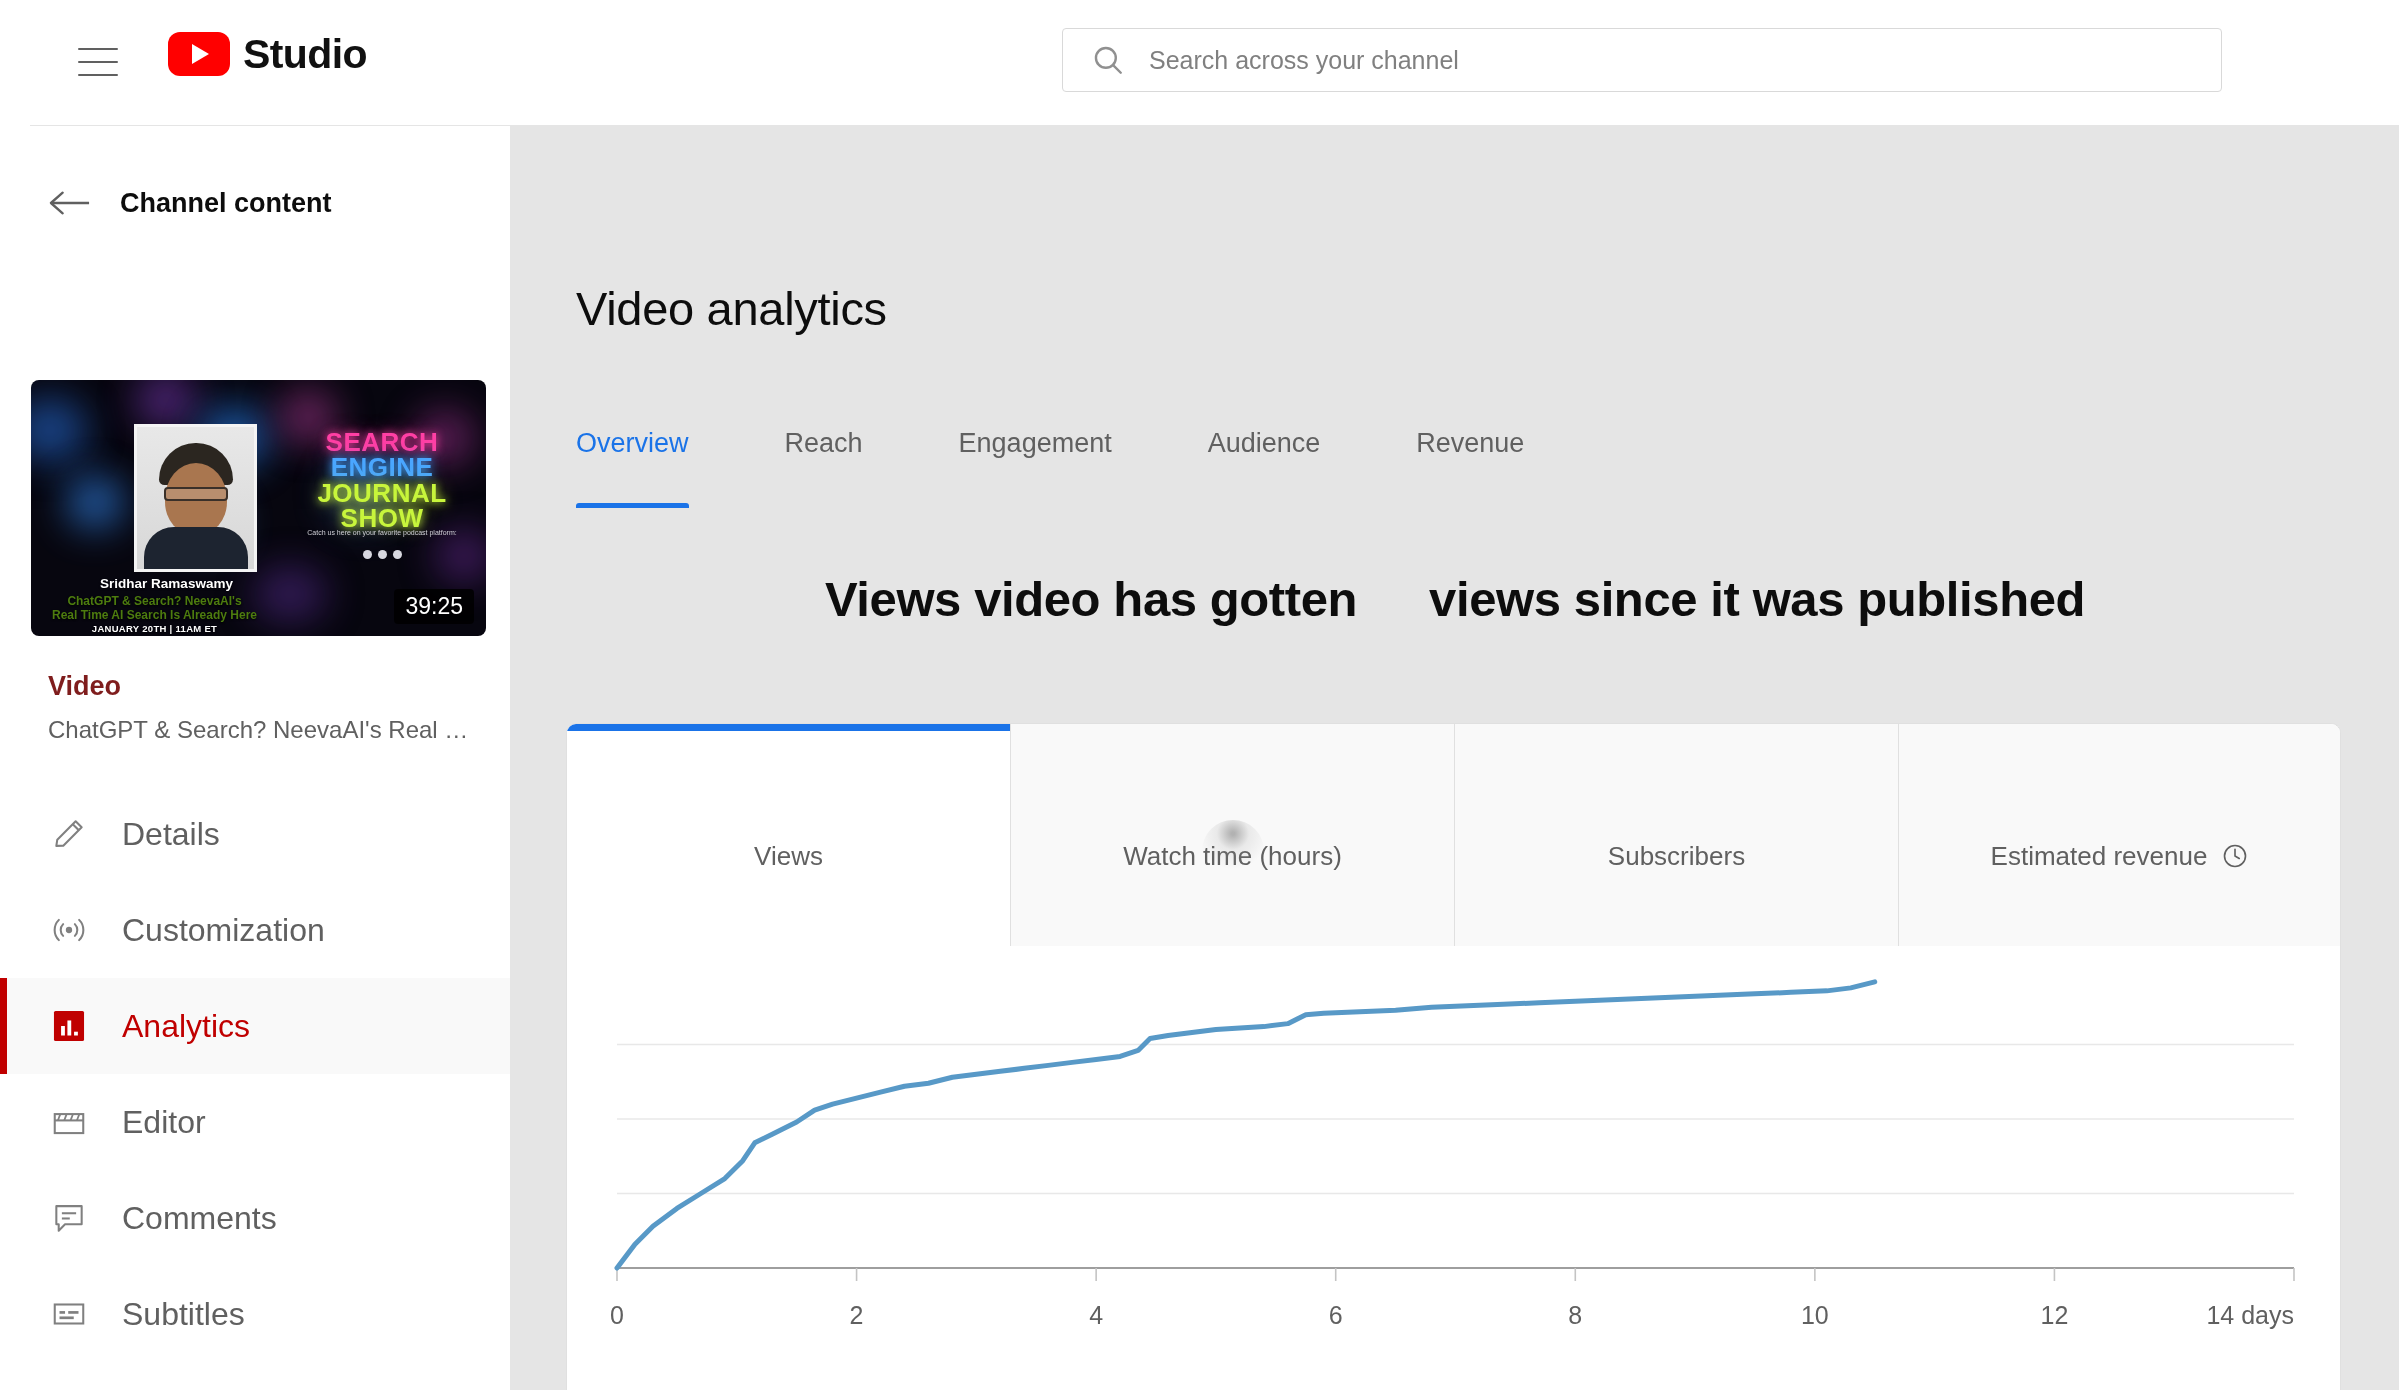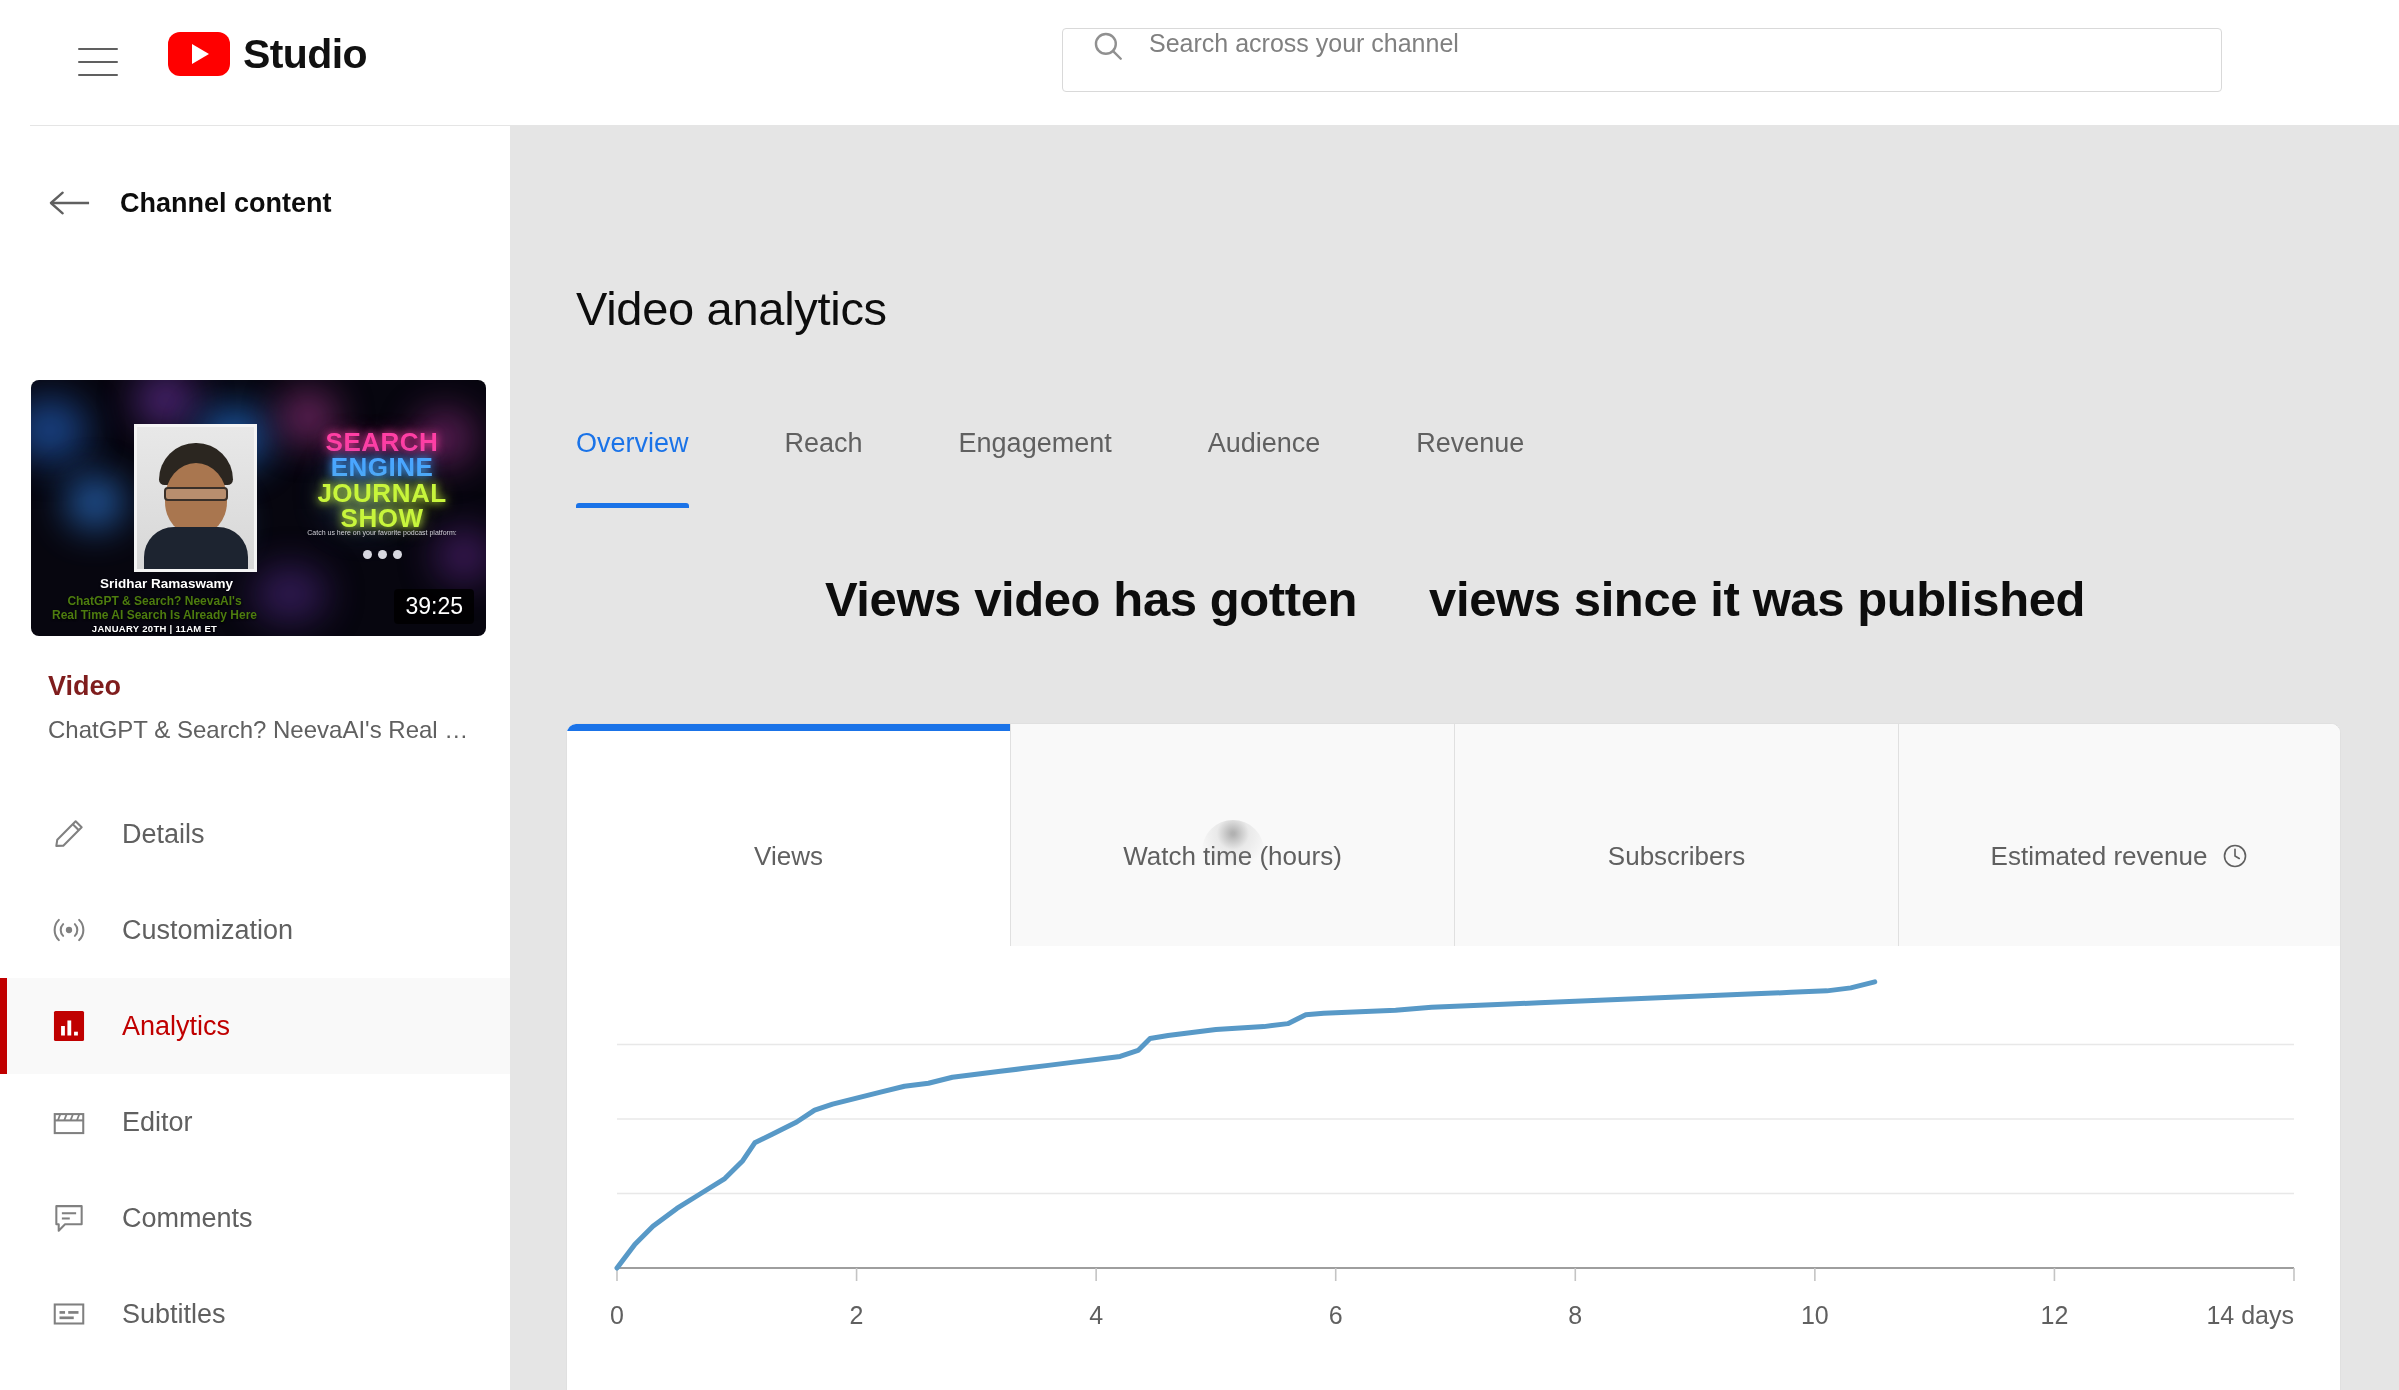--- a/index.html
+++ b/index.html
@@ -41,21 +41,21 @@
     border-color: transparent transparent transparent #ffffff;
   }
   .logo-text {
     font-size: 41px; font-weight: 700; color: #111111;
     letter-spacing: -0.6px; line-height: 1;
   }
   .searchbar {
     position: absolute; left: 1032px; top: 28px;
     width: 1160px; height: 64px;
     border: 1px solid #d9d9d9; border-radius: 4px;
-    display: flex; align-items: flex-start; background: #fff;
+    display: flex; align-items: center; background: #fff;
     cursor: text;
   }
   .searchbar .s-icon {
     margin-left: 28px; margin-right: 24px;
     width: 34px; height: 34px; flex: 0 0 auto;
   }
   .searchbar input {
     border: none; outline: none; flex: 1 1 auto;
     font-family: "Liberation Sans", sans-serif;
     font-size: 25px; color: #606060; background: transparent;
@@ -173,21 +173,21 @@
   .nav { position: absolute; left: 0; top: 660px; width: 511px; }
   .nav-item {
     position: relative; display: flex; align-items: center;
     height: 96px; cursor: pointer;
   }
   .nav-item .ico {
     width: 42px; height: 42px; margin-left: 48px;
     display: flex; align-items: center; justify-content: center; flex: 0 0 auto;
   }
   .nav-item .lbl {
-    margin-left: 32px; font-size: 27px; color: #606060;
+    margin-left: 32px; font-size: 32px; color: #606060;
   }
   .nav-item.active { background: #f9f9f9; }
   .nav-item.active::before {
     content: ""; position: absolute; left: 0; top: 0;
     width: 7px; height: 100%; background: #c00000;
   }
   .nav-item.active .lbl { color: #c00000; font-weight: 500; }
 
   
   .main {

